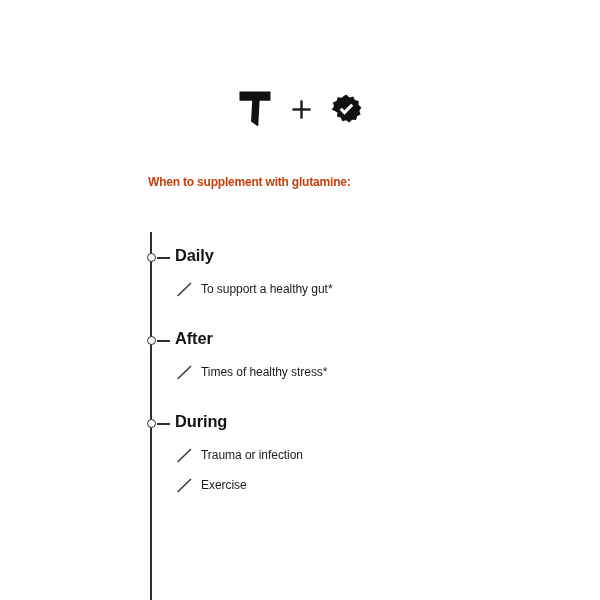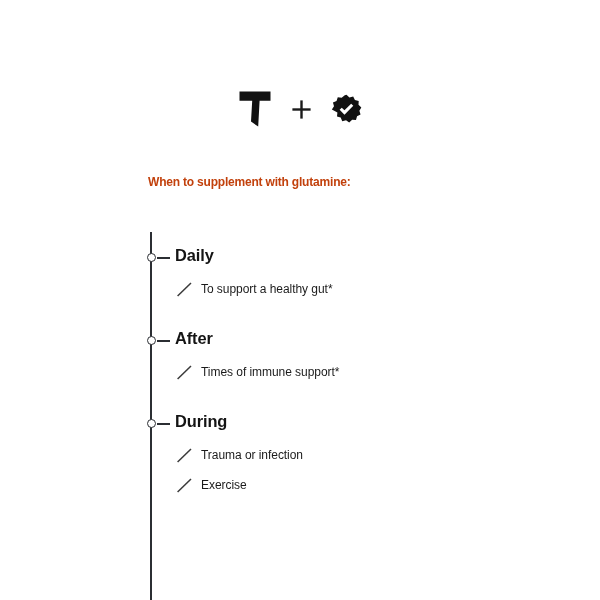--- a/index.html
+++ b/index.html
@@ -205,21 +205,21 @@
       <span class="tl-marker"></span>
       <span class="tl-tick"></span>
       <div class="tl-label">After</div>
       <div class="tl-items">
         <div class="tl-item">
           <span class="tl-slash">
             <svg viewBox="0 0 17 17" width="17" height="17" aria-hidden="true">
               <line x1="1.6" y1="15.0" x2="15.0" y2="2.0" stroke="#3a3a3a" stroke-width="1.5"></line>
             </svg>
           </span>
-          <span class="tl-item-text">Times of immune support*</span>
+          <span class="tl-item-text">Times of healthy stress*</span>
         </div>
       </div>
     </div>
 
     <div class="tl-group g2">
       <span class="tl-marker"></span>
       <span class="tl-tick"></span>
       <div class="tl-label">During</div>
       <div class="tl-items">
         <div class="tl-item">

